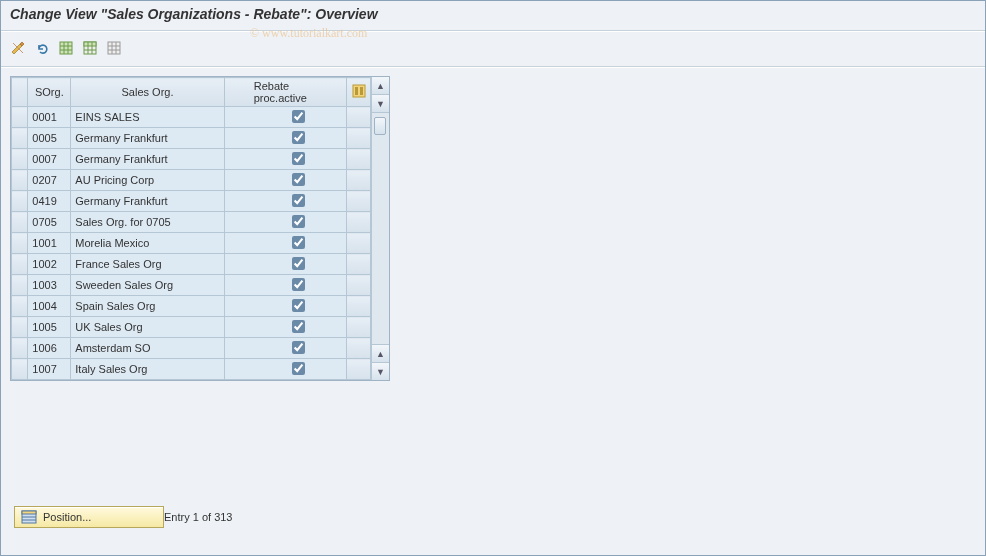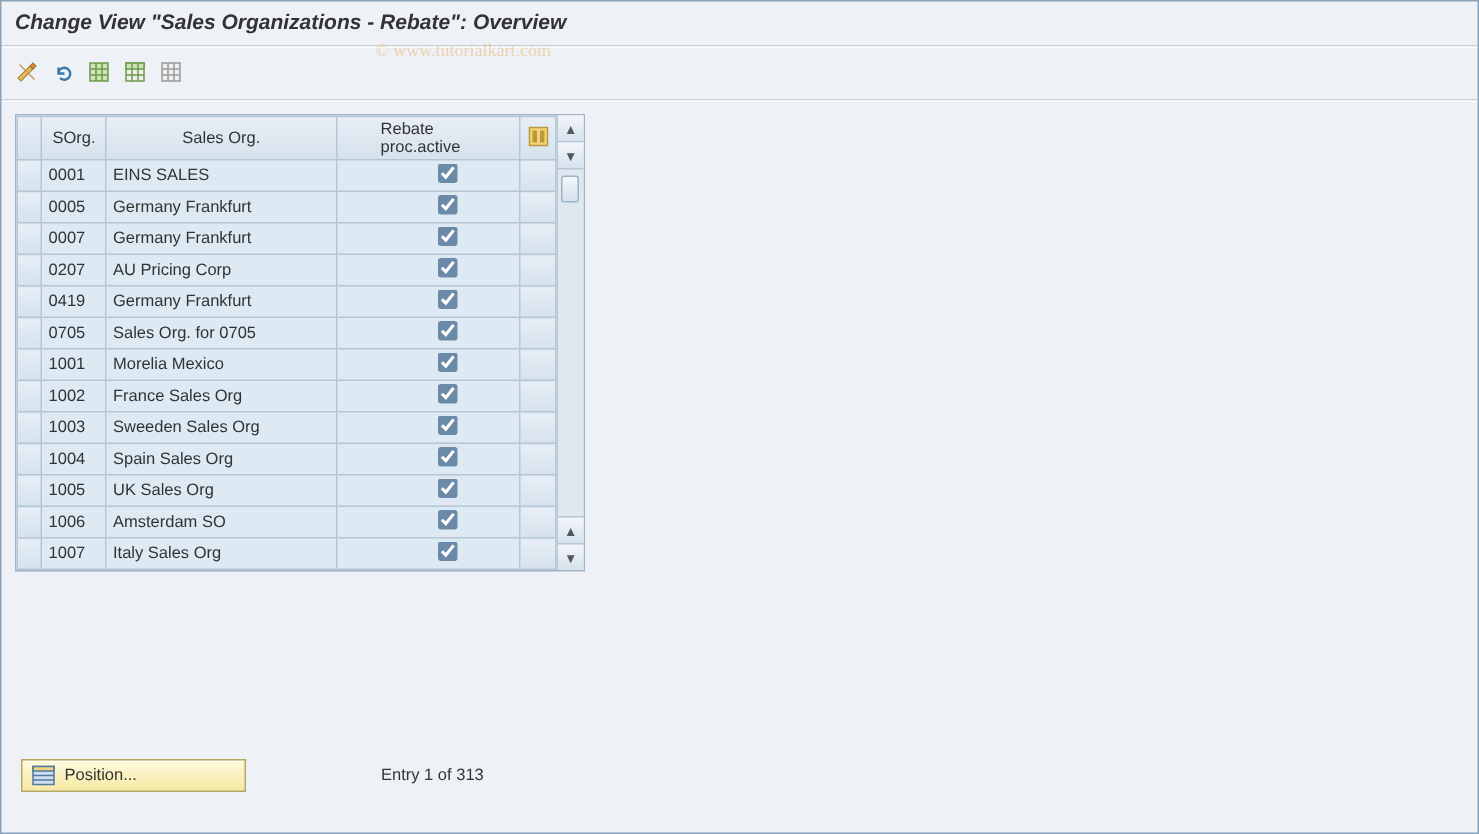--- a/index.html
+++ b/index.html
@@ -113,21 +113,21 @@
     .vbtn.bottom { border-top:1px solid #b5c6d5; border-bottom:none; }
     .vtrack { flex:1; position:relative; }
     .vthumb {
       position:absolute; left:2px; top:4px; width:12px; height:18px;
       background: linear-gradient(#f2f6fa,#d6e2ec);
       border:1px solid #9fb3c4; border-radius:2px;
     }
     .footer {
       position: absolute;
       left: 14px; bottom: 28px;
-      display: flex; align-items: center; gap: 90px;
+      display: flex; align-items: center; 
     }
     .posbtn {
       width: 150px; height: 22px;
       background: linear-gradient(#fff9dd,#f6e9a4);
       border: 1px solid #b7a75a;
       box-shadow: 0 1px 0 #fff inset;
       display:flex; align-items:center; gap:6px;
       padding: 0 6px;
       cursor:pointer;
       font-size:11px;

